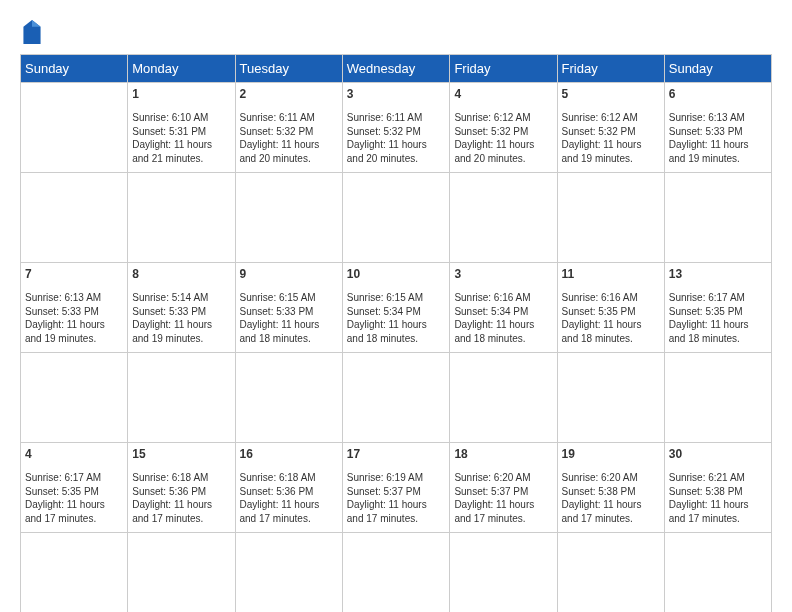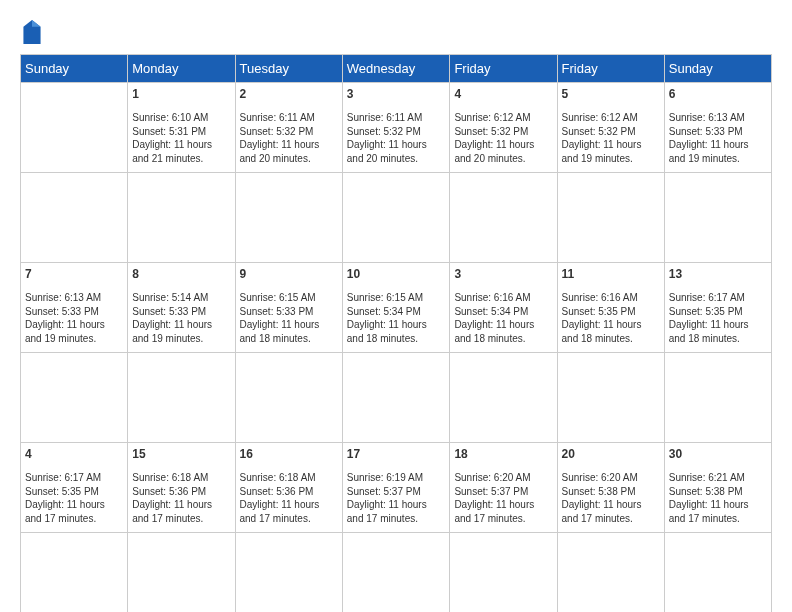--- a/index.html
+++ b/index.html
@@ -287,21 +287,21 @@
       </td>
         <td>
         <span class="day-number">18</span>
         <div class="day-info">
           <div>Sunrise: 6:20 AM</div>
           <div>Sunset: 5:37 PM</div>
           <div>Daylight: 11 hours and 17 minutes.</div>
         </div>
       </td>
         <td>
-        <span class="day-number">20</span>
+        <span class="day-number">19</span>
         <div class="day-info">
           <div>Sunrise: 6:20 AM</div>
           <div>Sunset: 5:38 PM</div>
           <div>Daylight: 11 hours and 17 minutes.</div>
         </div>
       </td>
         <td>
         <span class="day-number">30</span>
         <div class="day-info">
           <div>Sunrise: 6:21 AM</div>

